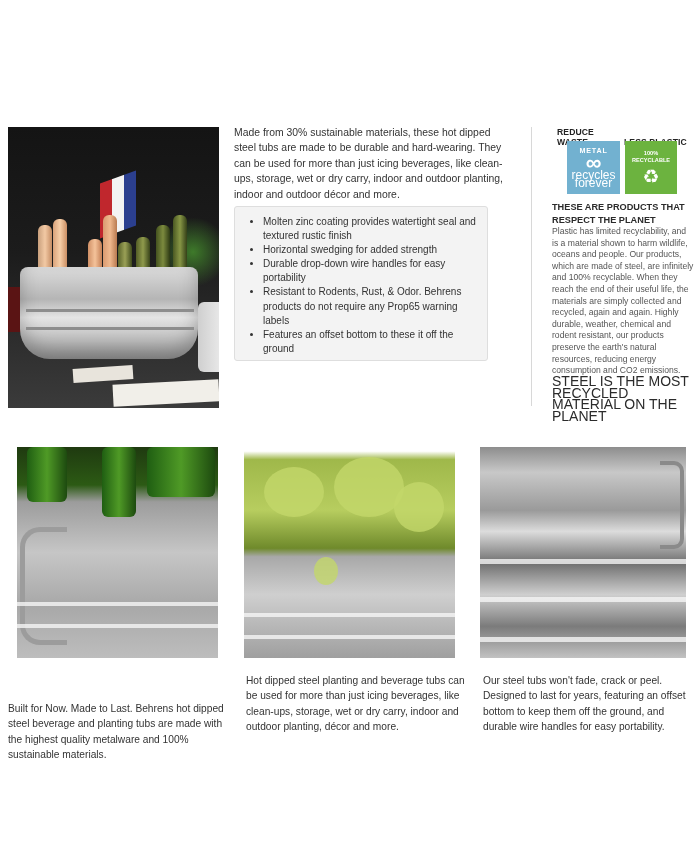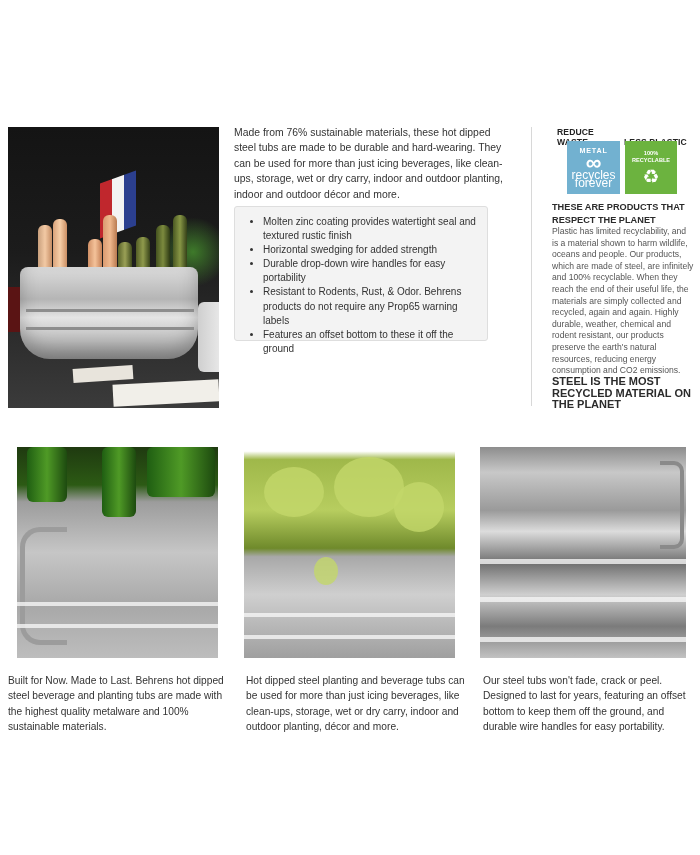--- a/index.html
+++ b/index.html
@@ -26,21 +26,21 @@
     border-radius: 8px 8px 30px 30px; box-shadow: inset 0 -10px 18px rgba(0,0,0,0.25); }
   .photo-wine .tub-band { left: 18px; width: 168px; height: 3px; background: #8d8d8d; }
   .photo-wine .cards { left: 65px; top: 240px; width: 60px; height: 14px; background: #e8e4dc; transform: rotate(-4deg); }
   .photo-wine .cards2 { left: 105px; top: 255px; width: 106px; height: 22px; background: #f1efe9; transform: rotate(-3deg); }
   .photo-wine .bowl { left: 190px; top: 175px; width: 30px; height: 70px; background: linear-gradient(90deg,#cfcfcf,#f1f1f1); border-radius: 6px; }
 
   
   .intro { left: 234px; top: 125px; width: 270px; font-size: 10.4px; line-height: 15.4px; color: #333; }
 
   
-  .features { left: 234px; top: 206px; width: 254px; height: 135px; box-sizing: border-box;
+  .features { left: 234px; top: 206px; width: 254px; height: 155px; box-sizing: border-box;
     background: #f3f3f3; border: 1px solid #dedede; border-radius: 3px; padding: 8px 2px 0 12px; }
   .features ul { margin: 0; padding: 0 0 0 16px; list-style: disc; }
   .features li { font-size: 10px; line-height: 14.1px; color: #333; }
 
   
   .divider { left: 531px; top: 127px; width: 1px; height: 279px; background: #d8d8d8; }
 
   
   .badge-heads { left: 557px; top: 127px; width: 135px; font-size: 8.6px; font-weight: bold; color: #222; letter-spacing: 0.1px; }
   .badge-heads span { display: inline-block; }
@@ -49,35 +49,35 @@
   .badge-metal { left: 567px; background: #72b1d0; }
   .badge-recycle { left: 625px; width: 52px; background: #6cb33f; }
   .badge-metal .t1 { font-size: 7.2px; font-weight: bold; letter-spacing: 0.8px; margin-top: 5px; line-height: 9px; }
   .badge-metal .inf { font-size: 22px; line-height: 17px; font-weight: bold; margin-top: -1px; }
   .badge-metal .t2 { font-size: 12px; line-height: 8px; }
   .badge-recycle .t1 { font-size: 5.6px; font-weight: bold; margin-top: 9px; line-height: 7px; }
   .badge-recycle .sym { font-size: 19px; line-height: 22px; margin-top: 2px; }
 
   .planet-title { left: 552px; top: 201px; width: 142px; font-size: 9.2px; line-height: 12.5px; font-weight: bold; color: #2b2b2b; }
   .planet-body { left: 552px; top: 226px; width: 142px; font-size: 8.6px; line-height: 11.6px; color: #555; }
-  .steel-title { left: 552px; top: 376px; width: 142px; font-size: 11px; line-height: 11.5px; font-weight: bold; color: #2b2b2b; }
+  .steel-title { left: 552px; top: 376px; width: 142px; font-size: 14px; line-height: 11.5px; font-weight: normal; color: #2b2b2b; }
 
   
   .bphoto { top: 447px; height: 211px; overflow: hidden; }
   .bp1 { left: 17px; width: 201px; background: linear-gradient(180deg, #1f3a10 0%, #2c5a14 18%, #9c9c9c 26%, #c6c6c6 50%, #a8a8a8 75%, #bdbdbd 100%); }
   .bp2 { left: 244px; width: 211px; background: linear-gradient(180deg, #ffffff 0%, #ffffff 2%, #9fb84a 6%, #b7cd5f 30%, #6f8a2b 48%, #a8a8a8 52%, #cfcfcf 70%, #9f9f9f 100%); }
   .bp3 { left: 480px; width: 206px; background: linear-gradient(180deg, #8d8d8d 0%, #c8c8c8 12%, #9a9a9a 30%, #dcdcdc 40%, #6f6f6f 55%, #cfcfcf 70%, #7b7b7b 85%, #c2c2c2 100%); }
   .bp1 .bottle { background: linear-gradient(90deg,#1f5e12,#4f9a26,#1d4a0f); border-radius: 6px; }
   .bp1 .handle { left: 3px; top: 80px; width: 42px; height: 108px; border: 5px solid #9c9c9c; border-right: none; border-radius: 20px 0 0 20px; }
   .band { position: absolute; left: 0; width: 100%; height: 4px; background: rgba(245,245,245,0.8); }
   .bp2 .leaf { position: absolute; border-radius: 50%; background: #c3d76a; opacity: 0.8; }
   .bp3 .handle { right: 2px; top: 14px; width: 20px; height: 80px; border: 4px solid #8a8a8a; border-left: none; border-radius: 0 10px 10px 0; }
 
   .caption { top: 673px; font-size: 10.2px; line-height: 15.3px; color: #333; }
-  .cap1 { left: 8px; width: 230px; }
+  .cap1 { left: 8px; width: 230px; margin-top: 28px; }
   .cap2 { left: 246px; width: 230px; }
   .cap3 { left: 483px; width: 215px; }
 </style>
 </head>
 <body>
 
 <div class="abs photo-wine">
   <div class="abs green-blur"></div>
   <div class="abs red-blur"></div>
   <div class="abs flag"></div>
@@ -90,21 +90,21 @@
   <div class="abs bottle" style="left:148px;top:98px;height:68px;background:linear-gradient(90deg,#44521f,#7c8a3e,#2e3a14);"></div>
   <div class="abs bottle" style="left:165px;top:88px;height:72px;background:linear-gradient(90deg,#4a5822,#879645,#344018);"></div>
   <div class="abs tub"></div>
   <div class="abs tub-band" style="top:182px;"></div>
   <div class="abs tub-band" style="top:200px;"></div>
   <div class="abs bowl"></div>
   <div class="abs cards"></div>
   <div class="abs cards2"></div>
 </div>
 
-<div class="abs intro">Made from 76% sustainable materials, these hot dipped steel tubs are made to be durable and hard-wearing. They can be used for more than just icing beverages, like clean-ups, storage, wet or dry carry, indoor and outdoor planting, indoor and outdoor décor and more.</div>
+<div class="abs intro">Made from 30% sustainable materials, these hot dipped steel tubs are made to be durable and hard-wearing. They can be used for more than just icing beverages, like clean-ups, storage, wet or dry carry, indoor and outdoor planting, indoor and outdoor décor and more.</div>
 
 <div class="abs features">
   <ul>
     <li>Molten zinc coating provides watertight seal and textured rustic finish</li>
     <li>Horizontal swedging for added strength</li>
     <li>Durable drop-down wire handles for easy portability</li>
     <li>Resistant to Rodents, Rust, &amp; Odor. Behrens products do not require any Prop65 warning labels</li>
     <li>Features an offset bottom to these it off the ground</li>
   </ul>
 </div>

